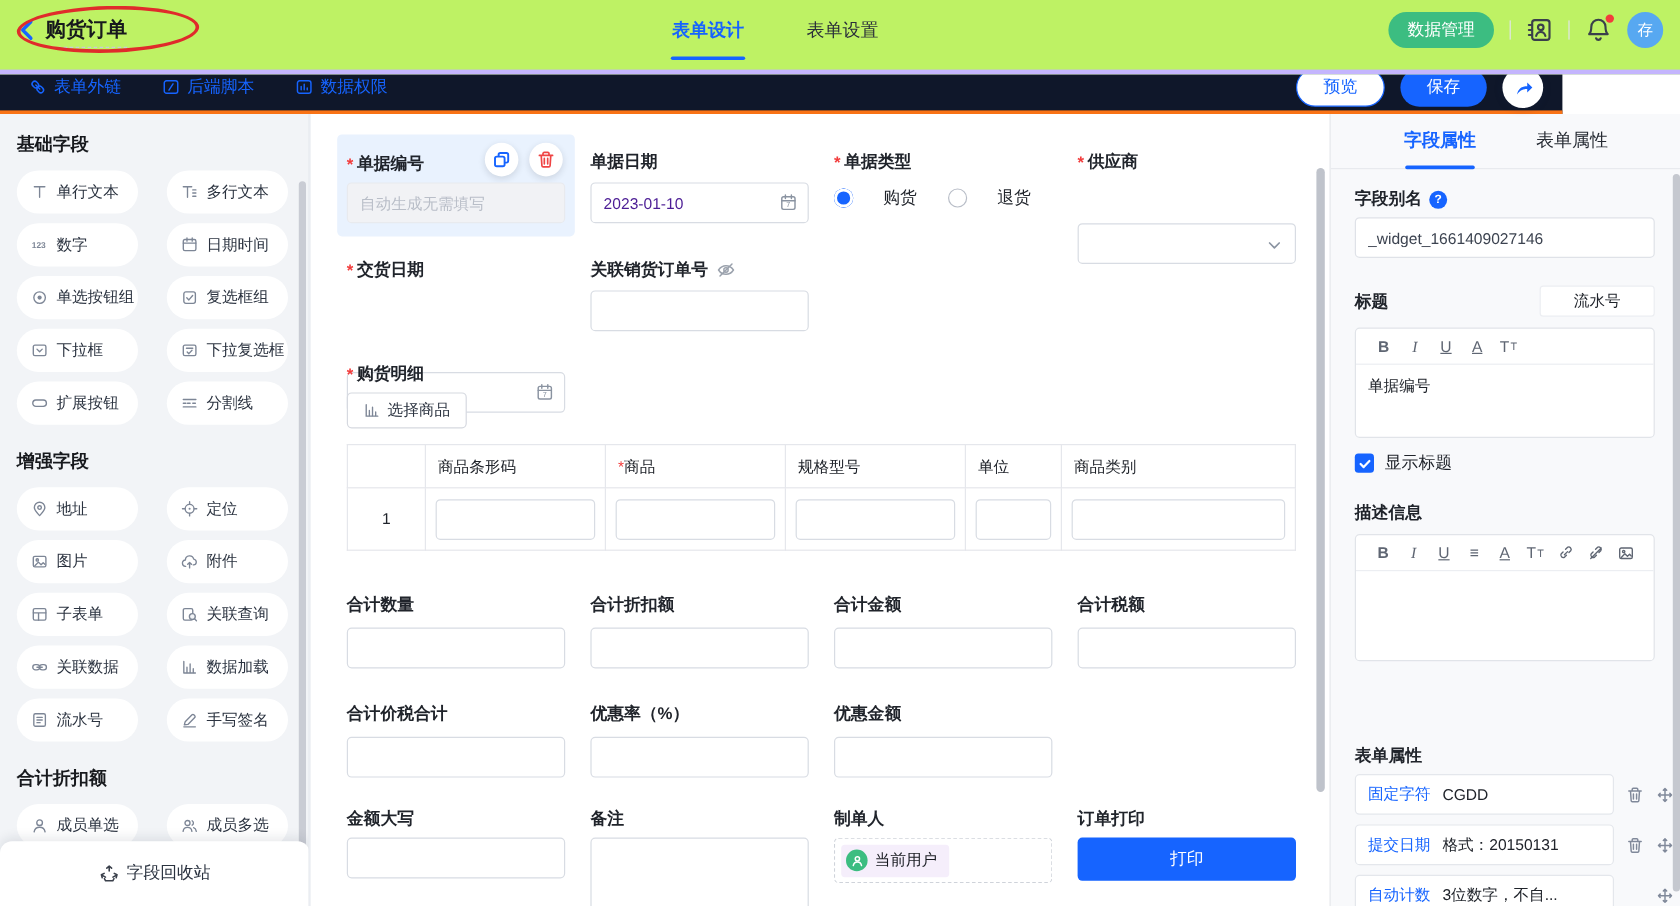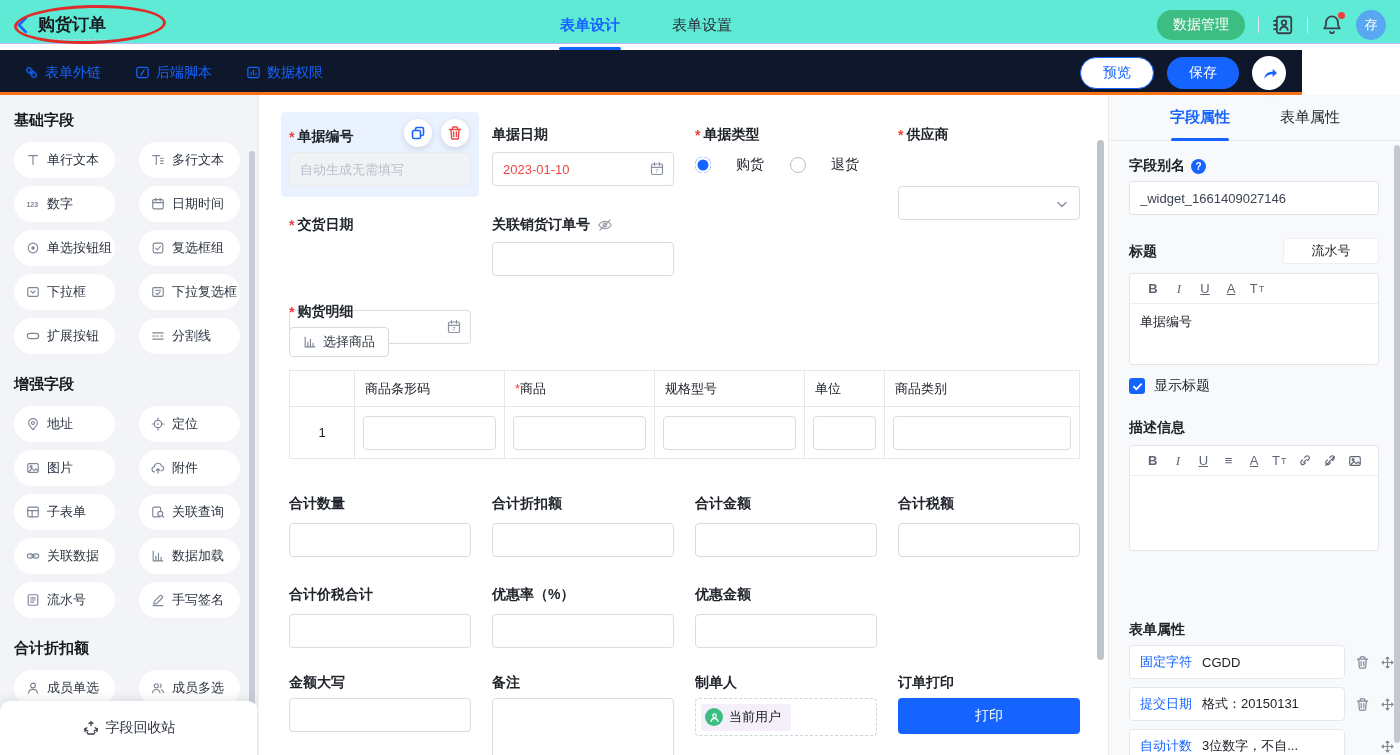--- a/index.html
+++ b/index.html
@@ -4,21 +4,21 @@
 <style>
   *{box-sizing:border-box;margin:0;padding:0}
   html,body{width:1400px;height:755px;overflow:hidden}
   body{font-family:"Liberation Sans","DejaVu Sans",sans-serif;color:#20242b;background:#fff;position:relative;font-size:14px}
   .abs{position:absolute}
   .flex{display:flex;align-items:center}
   .ic{display:inline-flex;align-items:center;justify-content:center}
   .ic svg{width:100%;height:100%}
 
   
-  .header{position:absolute;top:0;left:0;width:1400px;height:44px;background:#5eead4;border-bottom:1px solid #c4b5fd;z-index:6}
+  .header{position:absolute;top:0;left:0;width:1400px;height:62px;background:#bef264;border-bottom:4px solid #c4b5fd;z-index:6}
   .back-btn{position:absolute;left:12px;top:14px;width:22px;height:22px;color:#1664ff;cursor:pointer}
   .page-title{position:absolute;left:38px;top:13px;font-size:17px;font-weight:700;color:#17191d;border-bottom:1px dashed #c8cdd6;padding-bottom:3px}
   .annotation-ellipse{position:absolute;left:14px;top:5px;width:152px;height:39px;border:3px solid #e02b2b;border-radius:50%;transform:rotate(-1.5deg);z-index:9;pointer-events:none}
   .h-tabs{position:absolute;left:560px;top:0;height:50px;display:flex;gap:52px}
   .h-tab{position:relative;height:50px;display:flex;align-items:center;font-size:15px;color:#2a2f3a;cursor:pointer}
   .h-tab.active{color:#1664ff;font-weight:600}
   .h-tab.active::after{content:"";position:absolute;bottom:0;left:50%;transform:translateX(-50%);width:62px;height:3px;background:#1664ff;border-radius:2px}
   .h-right{position:absolute;right:14px;top:0;height:50px;display:flex;align-items:center;gap:13px}
   .green-pill{height:30px;padding:0 16px;background:#3cbd81;color:#fff;border-radius:15px;font-size:14px;display:flex;align-items:center;cursor:pointer}
   .v-div{width:1px;height:16px;background:#e2e4e9}
@@ -49,21 +49,21 @@
   .pill .ic{width:14px;height:14px;color:#7d8696;flex:0 0 auto}
   .pill .lbl{white-space:nowrap}
   .side-scroll{position:absolute;left:249px;top:56px;width:6px;height:600px;border-radius:3px;background:#c9ccd4}
   .recycle-bar{position:absolute;left:0;bottom:0;width:258px;height:54px;background:#fff;border-radius:10px 10px 0 0;box-shadow:0 -2px 10px rgba(20,30,50,.10);display:flex;align-items:center;justify-content:center;gap:7px;font-size:14px;color:#2b3340;cursor:pointer;z-index:3}
   .recycle-bar .ic{width:16px;height:16px;color:#3a404b}
 
   
   .canvas{position:absolute;left:259px;top:0;width:849px;height:660px;background:#fff;overflow:hidden}
   .field-label{font-size:14px;font-weight:600;color:#20242b;display:flex;align-items:center;gap:3px;white-space:nowrap}
   .req{color:#f23c3c}
-  .t-input{width:182px;height:34px;border:1px solid #d8dce3;border-radius:4px;background:#fff;font-size:13px;color:#ef4444;padding:0 10px;outline:none;font-family:inherit}
+  .t-input{width:182px;height:34px;border:1px solid #d8dce3;border-radius:4px;background:#fff;font-size:13px;color:#4c1d95;padding:0 10px;outline:none;font-family:inherit}
   .in-wrap{position:relative;width:182px}
   .in-ic{position:absolute;right:9px;top:9px;width:16px;height:16px;color:#8a93a1}
   .sel-widget{position:absolute;left:22px;top:17px;width:198px;height:85px;background:#e9f2fe;border-radius:4px}
   .mini-btn{position:absolute;top:7px;width:28px;height:28px;border-radius:50%;background:#fff;box-shadow:0 2px 6px rgba(31,35,41,.14);display:flex;align-items:center;justify-content:center;cursor:pointer}
   .mini-btn .ic{width:16px;height:16px}
   .gray-input{background:#f1f2f5;border-color:#e8eaee;color:#b9bec8}
   .gray-input::placeholder{color:#b9bec8}
   .radio-row{display:flex;gap:26px}
   .radio-opt{display:flex;align-items:center;gap:25px;font-size:14px;color:#20242b;cursor:pointer}
   .radio{width:16px;height:16px;border-radius:50%;border:1.5px solid #b9bec8;background:#fff}

